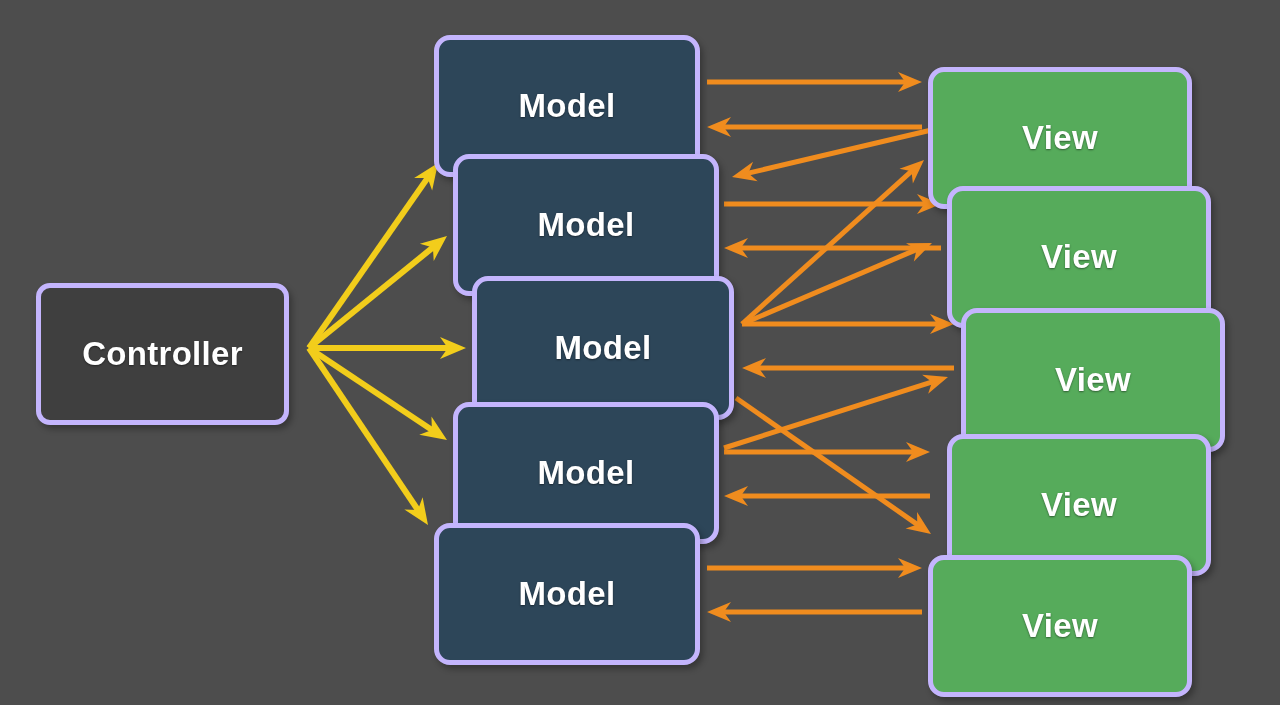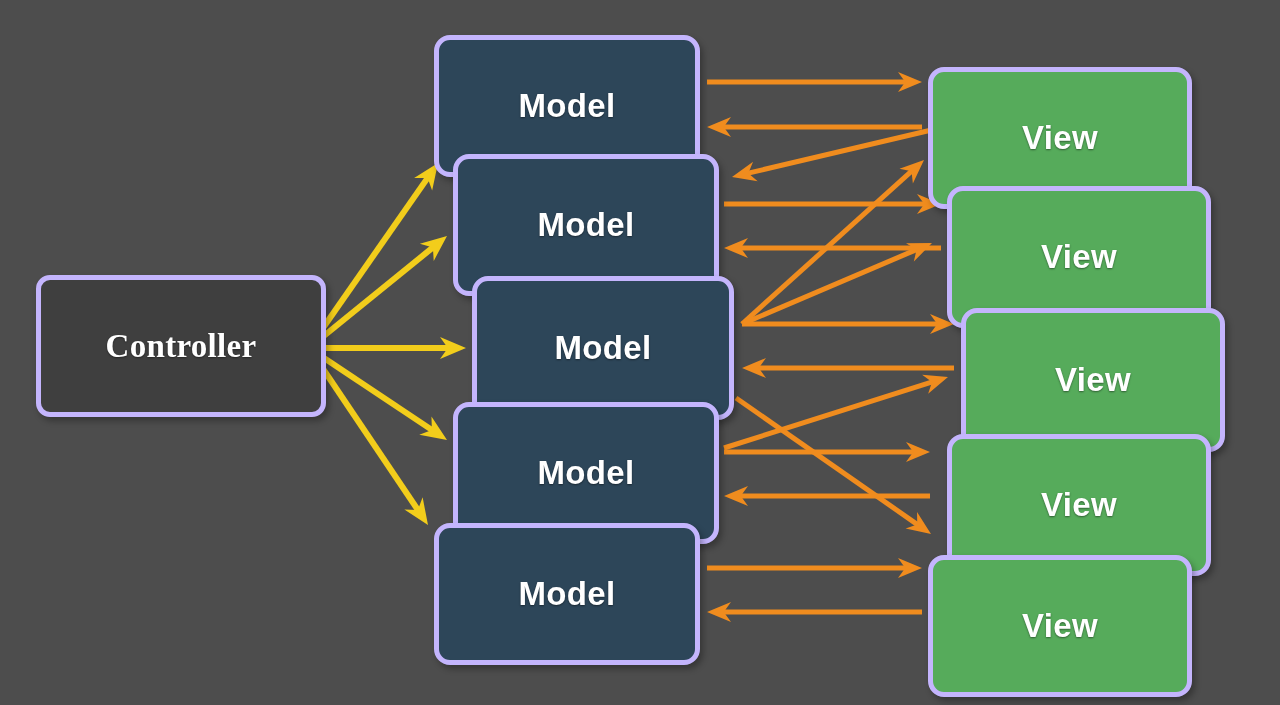--- a/index.html
+++ b/index.html
@@ -125,21 +125,21 @@
       <g>
         <line x1="707" y1="568" x2="906.4" y2="568" stroke="#f08c1e" stroke-width="5" stroke-linecap="butt"></line>
         <polygon points="922,568 898,578 905.2,568 898,558" fill="#f08c1e"></polygon>
       </g>
       <g>
         <line x1="922" y1="612" x2="722.6" y2="612" stroke="#f08c1e" stroke-width="5" stroke-linecap="butt"></line>
         <polygon points="707,612 731,602 723.8,612 731,622" fill="#f08c1e"></polygon>
       </g>
     </svg>
 
-  <div class="node node-controller" style="left: 36px; top: 275px; width: 290px; height: 142px; font-family: Liberation Serif, serif;">
+  <div class="node node-controller" style="left: 36px; top: 283px; width: 253px; height: 142px;">
     <span>Controller</span>
   </div>
 
   <div class="node node-model" style="left: 434px; top: 35px; width: 266px; height: 142px;">
     <span>Model</span>
   </div>
   <div class="node node-model" style="left: 453px; top: 154px; width: 266px; height: 142px;">
     <span>Model</span>
   </div>
   <div class="node node-model" style="left: 472px; top: 276px; width: 262px; height: 144px;">

